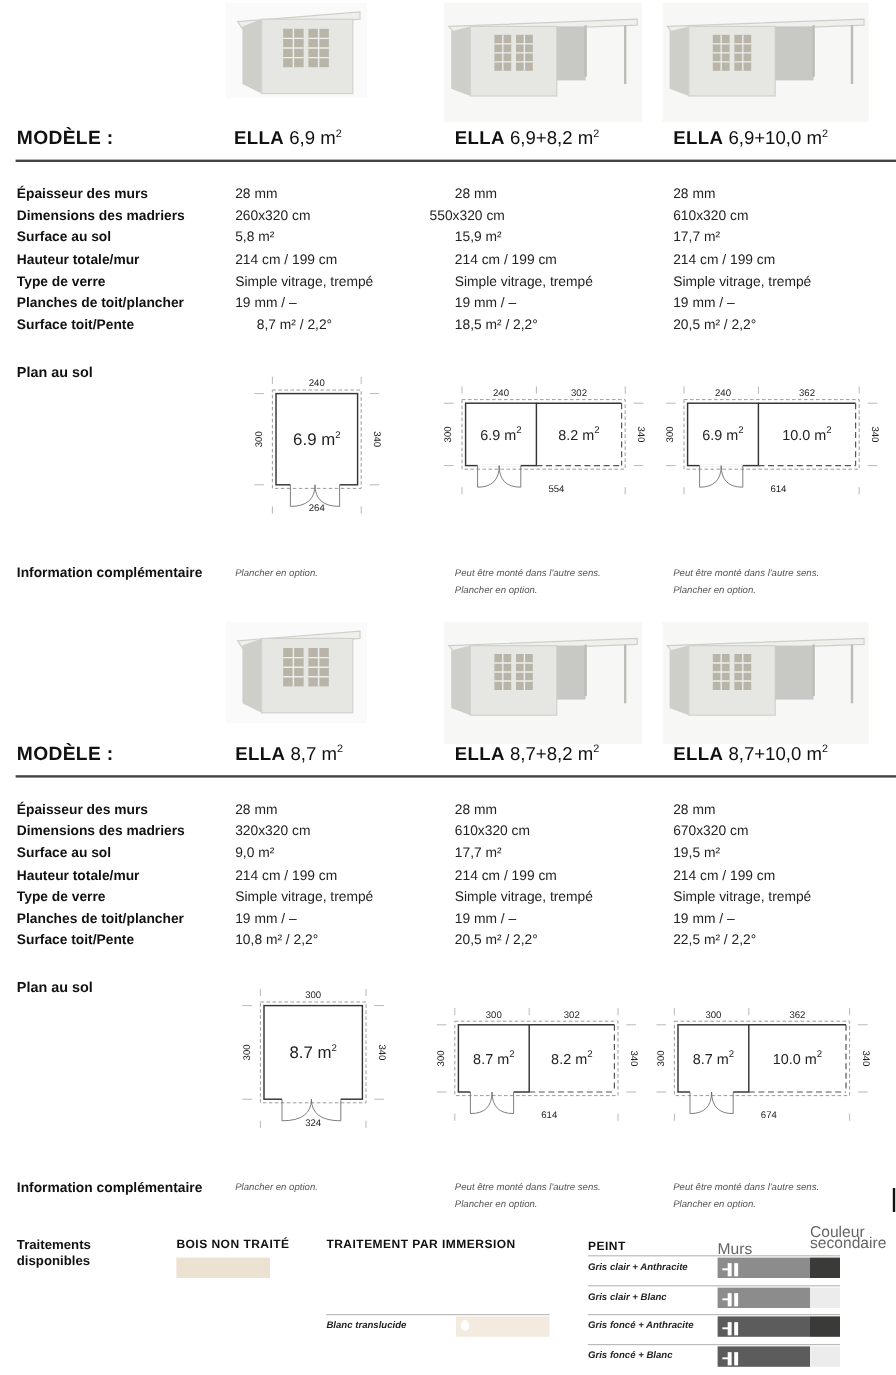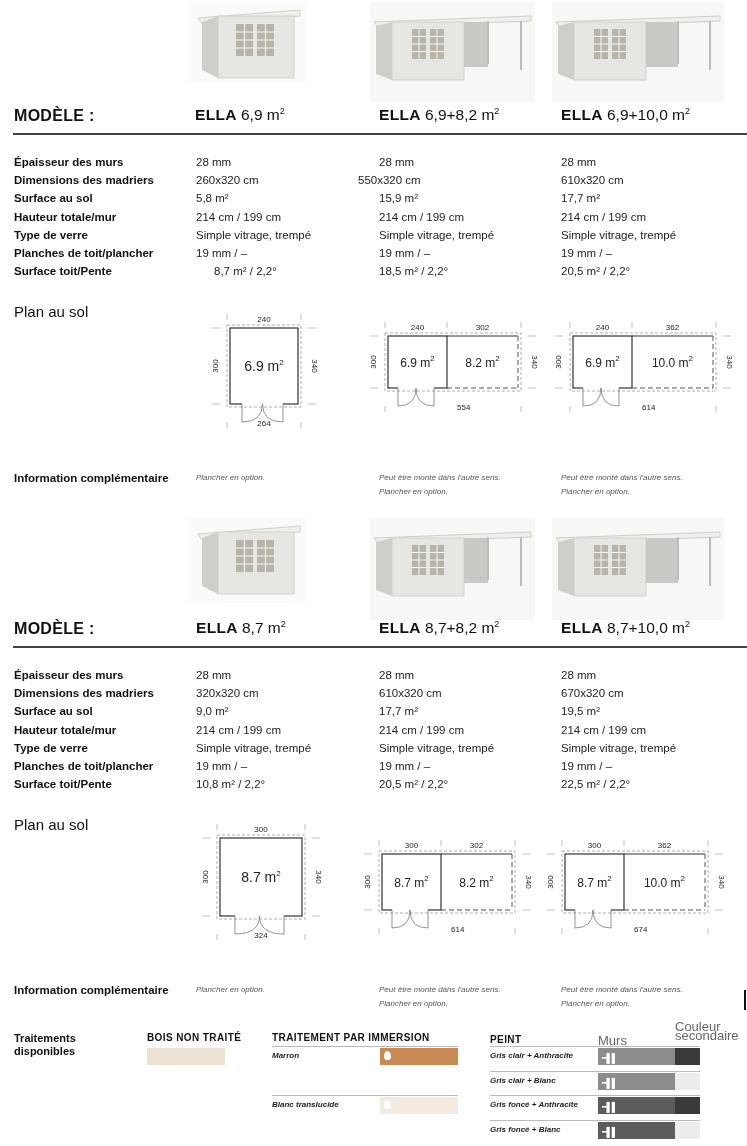--- a/index.html
+++ b/index.html
@@ -16,21 +16,21 @@
   .model-label { position: absolute; left: 14px; font-weight: bold; font-size: 16px; letter-spacing: 0.3px; }
   .model-name { position: absolute; font-size: 15.5px; white-space: nowrap; }
   .model-name b { font-weight: bold; letter-spacing: 0.3px; }
   .model-name sup { font-size: 9px; vertical-align: 6px; }
   .rule { position: absolute; left: 13px; right: 0; height: 2px; background: #444; }
 
   .spec-row { position: absolute; left: 0; width: 747px; height: 18px; font-size: 11.5px; }
   .spec-label { position: absolute; left: 14px; font-weight: bold; white-space: nowrap; }
   .spec-val { position: absolute; white-space: nowrap; color: #222; }
 
-  .plan-label { position: absolute; left: 14px; font-weight: normal; font-size: 15px; }
+  .plan-label { position: absolute; left: 14px; font-weight: bold; font-size: 12px; }
   .plan { position: absolute; }
   .plan text { font-family: "Liberation Sans", sans-serif; fill: #222; }
 
   .info-label { position: absolute; left: 14px; font-weight: bold; font-size: 11.5px; white-space: nowrap; }
   .info-val { position: absolute; font-style: italic; font-size: 8px; color: #555; line-height: 14px; white-space: nowrap; }
 
   .treat { position: absolute; top: 1030px; left: 0; width: 747px; height: 116px; }
   .treat-title { position: absolute; left: 14px; top: 2px; font-weight: bold; font-size: 11px; line-height: 13px; }
   .col-head { position: absolute; font-weight: bold; font-size: 10px; letter-spacing: 0.4px; }
   .swatch { position: absolute; height: 17px; }
@@ -428,26 +428,20 @@
       </div>
     </div>
     <div class="treat">
       <div class="treat-title">
         <div>Traitements</div>
         <div>disponibles</div>
       </div>
       <div class="col-head" style="left: 147px; top: 2px;">BOIS NON TRAITÉ</div>
       <div class="swatch" style="left: 147px; top: 18px; width: 78px; background: rgb(236, 226, 210);"></div>
       <div class="col-head" style="left: 272px; top: 2px;">TRAITEMENT PAR IMMERSION</div>
-      <div class="t-row" style="left: 272px; top: 16px; width: 186px;">
-        <span class="t-row-label">Marron</span>
-        <div class="swatch" style="left: 108px; top: 1px; width: 78px; background: rgb(201, 139, 86);">
-          <span class="drop"></span>
-        </div>
-      </div>
       <div class="t-row" style="left: 272px; top: 65px; width: 186px;">
         <span class="t-row-label">Blanc translucide</span>
         <div class="swatch" style="left: 108px; top: 1px; width: 78px; background: rgb(243, 235, 224);">
           <span class="drop"></span>
         </div>
       </div>
       <div class="col-head" style="left: 490px; top: 4px;">PEINT</div>
       <div class="small-head" style="left: 598px; top: 6px;">Murs</div>
       <div class="small-head" style="left: 675px; top: -8px;">
         <div>Couleur</div>

